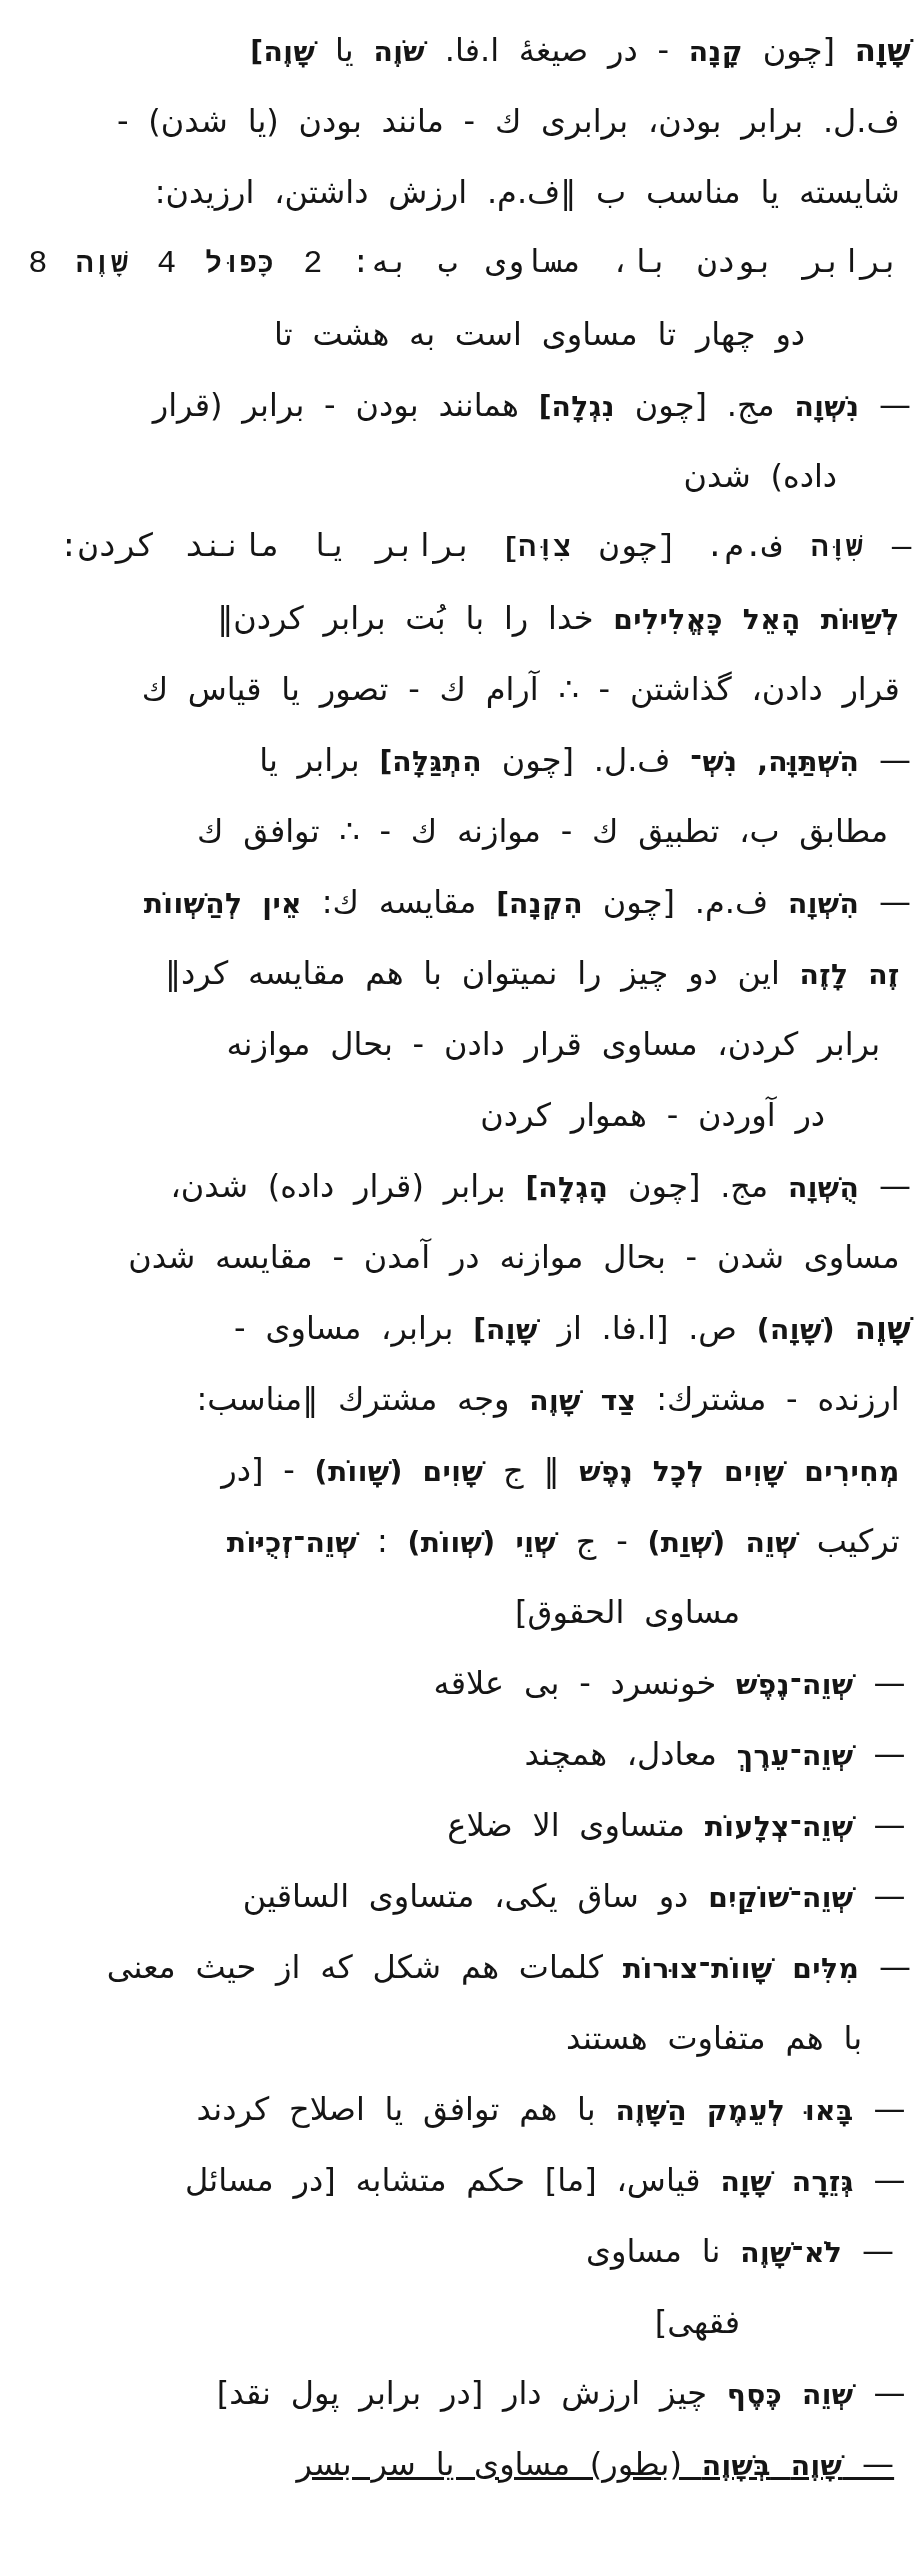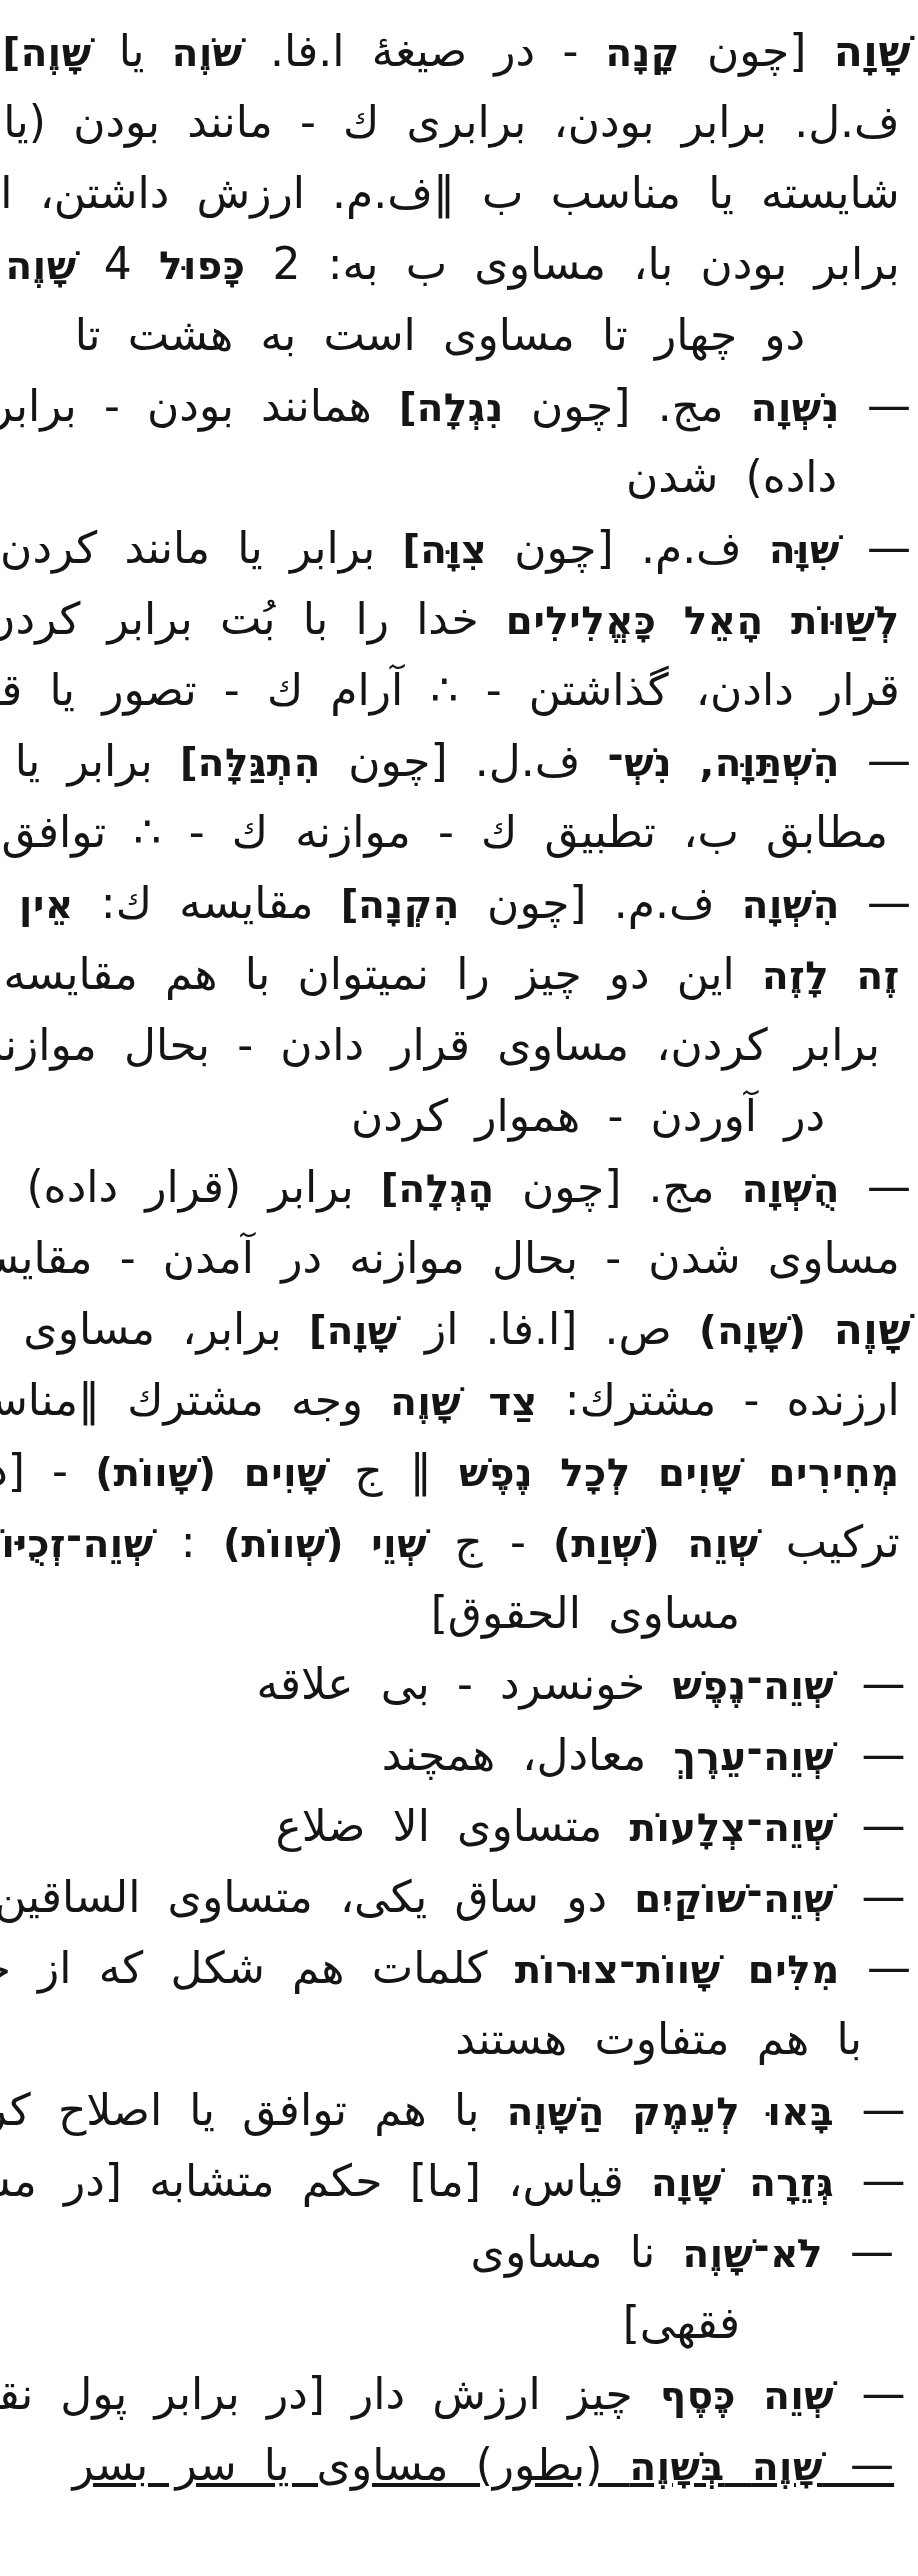--- a/index.html
+++ b/index.html
@@ -13,21 +13,21 @@
     height: 2576px;
     box-sizing: border-box;
     background: #ffffff;
     overflow: hidden;
     padding: 15px 6.9px 0 4.6px;
   }
   .page-text {
     direction: rtl;
     unicode-bidi: embed;
     font-family: "DejaVu Sans", sans-serif;
-    font-size: 44px;
+    font-size: 32px;
     line-height: 71px;
     color: #151515;
     word-spacing: 0.30em;
   }
   .line {
     white-space: nowrap;
     height: 71px;
     box-sizing: border-box;
   }
   
@@ -41,25 +41,25 @@
   }
 </style>
 </head>
 <body>
 
 <main class="page">
   <div class="page-text">
       <div class="line headword" style="padding-right: 0px;"><span class="heb">שָׁוָה</span> [چون <span class="heb">קָנָה</span> - در صيغهٔ ا.فا. <span class="heb">שֹׁוֶה</span> يا <span class="heb">שָׁוֶה]</span></div>
       <div class="line" style="padding-right: 11.4px;">ف.ل. برابر بودن، برابرى ك - مانند بودن (يا شدن) -</div>
       <div class="line" style="padding-right: 11.4px;">شايسته يا مناسب ب ‖ف.م. ارزش داشتن، ارزيدن:</div>
-      <div class="line" style="padding-right: 11.4px;">برابر بودن با، مساوى ب به: 2 <span class="heb">כָּפוּל</span> 4 <span class="heb">שָׁוֶה</span> 8</div>
+      <div class="line" style="padding-right: 11.4px; font-family: Liberation Mono, monospace;">برابر بودن با، مساوى ب به: 2 <span class="heb">כָּפוּל</span> 4 <span class="heb">שָׁוֶה</span> 8</div>
       <div class="line" style="padding-right: 106px;">دو چهار تا مساوى است به هشت تا</div>
       <div class="line" style="padding-right: 0px;">— <span class="heb">נִשְׁוָה</span> مج. [چون <span class="heb">נִגְלָה]</span> همانند بودن - برابر (قرار</div>
       <div class="line" style="padding-right: 74px;">داده) شدن</div>
-      <div class="line" style="padding-right: 0px;">— <span class="heb">שִׁוָּה</span> ف.م. [چون <span class="heb">צִוָּה]</span> برابر يا مانند كردن:</div>
+      <div class="line" style="padding-right: 0px; font-family: Liberation Mono, monospace;">— <span class="heb">שִׁוָּה</span> ف.م. [چون <span class="heb">צִוָּה]</span> برابر يا مانند كردن:</div>
       <div class="line" style="padding-right: 11.4px;"><span class="heb">לְשַׁוּוֹת</span> <span class="heb">הָאֵל</span> <span class="heb">כָּאֱלִילִים</span> خدا را با بُت برابر كردن‖</div>
       <div class="line" style="padding-right: 11.4px;">قرار دادن، گذاشتن - ∴ آرام ك - تصور يا قياس ك</div>
       <div class="line" style="padding-right: 0px;">— <span class="heb">הִשְׁתַּוָּה,</span> <span class="heb">נִשְׁ־</span> ف.ل. [چون <span class="heb">הִתְגַּלָּה]</span> برابر يا</div>
       <div class="line" style="padding-right: 23px;">مطابق ب، تطبيق ك - موازنه ك - ∴ توافق ك</div>
       <div class="line" style="padding-right: 0px;">— <span class="heb">הִשְׁוָה</span> ف.م. [چون <span class="heb">הִקְנָה]</span> مقايسه ك: <span class="heb">אֵין</span> <span class="heb">לְהַשְׁווֹת</span></div>
       <div class="line" style="padding-right: 11.4px;"><span class="heb">זֶה</span> <span class="heb">לָזֶה</span> اين دو چيز را نميتوان با هم مقايسه كرد‖</div>
       <div class="line" style="padding-right: 31px;">برابر كردن، مساوى قرار دادن - بحال موازنه</div>
       <div class="line" style="padding-right: 86px;">در آوردن - هموار كردن</div>
       <div class="line" style="padding-right: 0px;">— <span class="heb">הֻשְׁוָה</span> مج. [چون <span class="heb">הָגְלָה]</span> برابر (قرار داده) شدن،</div>
       <div class="line" style="padding-right: 11.4px;">مساوى شدن - بحال موازنه در آمدن - مقايسه شدن</div>

